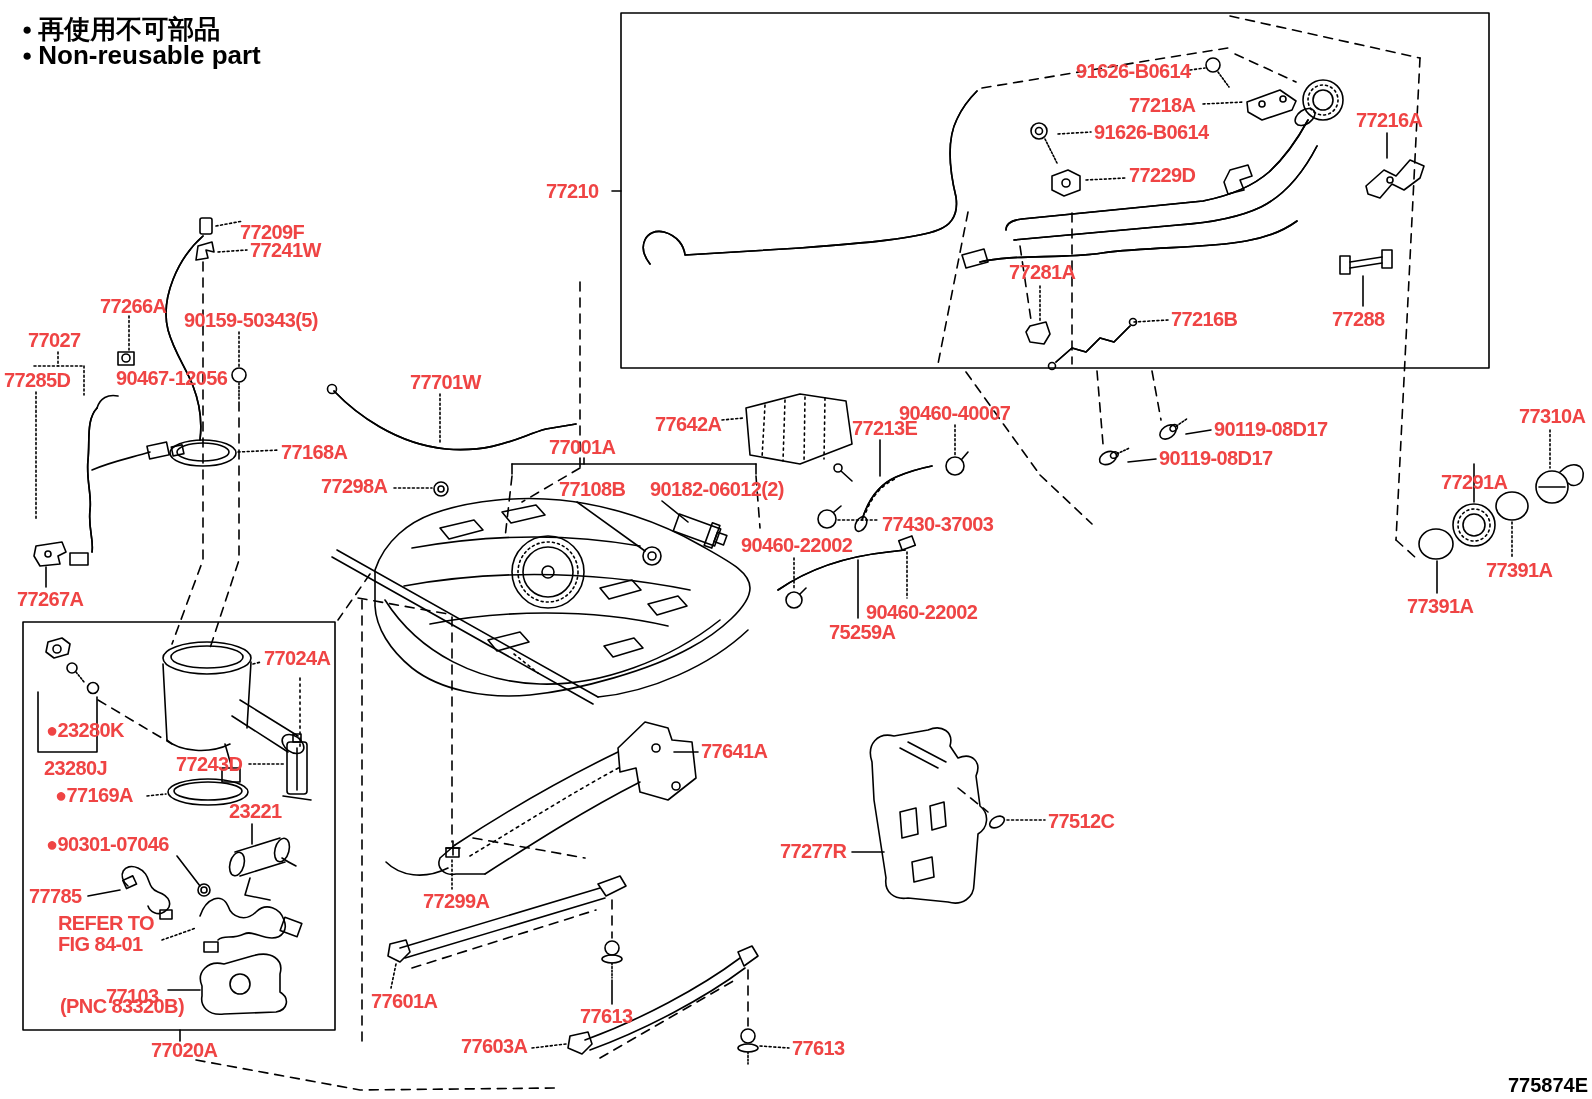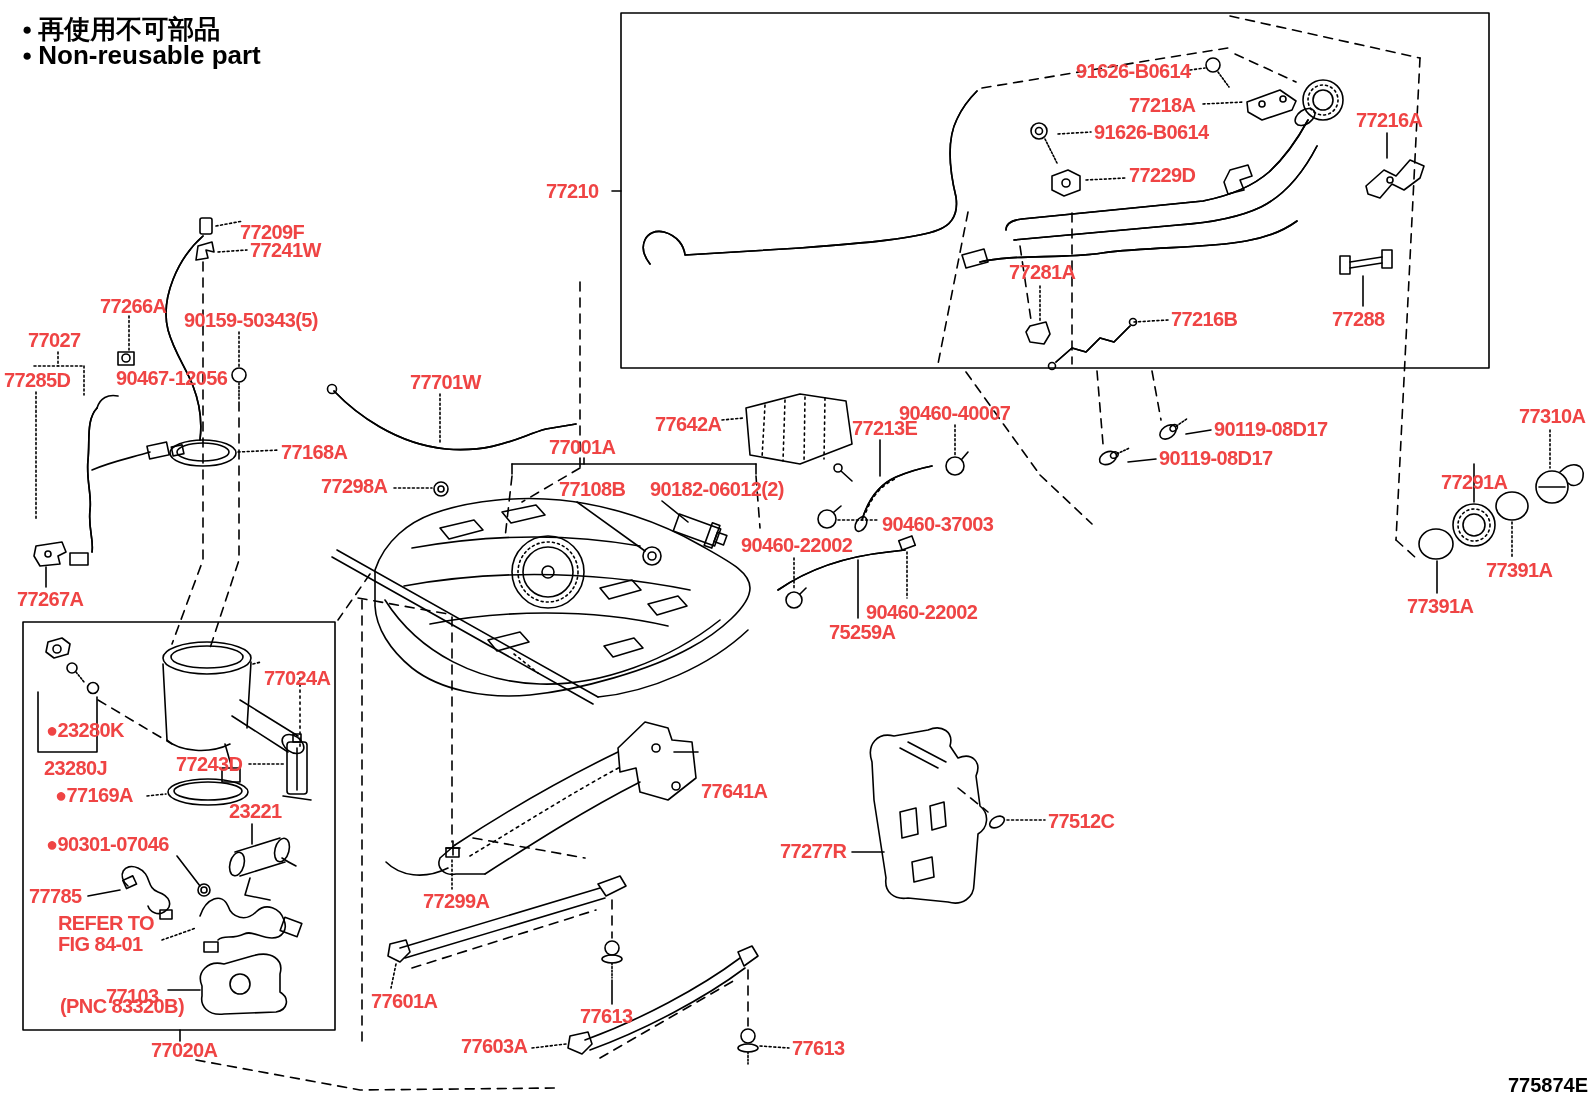--- a/index.html
+++ b/index.html
@@ -406,55 +406,55 @@
       <div class="part-label" style="left: 281px; top: 442px;">77168A</div>
       <div class="part-label" style="left: 321px; top: 476px;">77298A</div>
       <div class="part-label" style="left: 17px; top: 589px;">77267A</div>
       <div class="part-label" style="left: 546px; top: 181px;">77210</div>
       <div class="part-label" style="left: 549px; top: 437px;">77001A</div>
       <div class="part-label" style="left: 559px; top: 479px;">77108B</div>
       <div class="part-label" style="left: 650px; top: 479px;">90182-06012(2)</div>
       <div class="part-label" style="left: 655px; top: 414px;">77642A</div>
       <div class="part-label" style="left: 852px; top: 418px;">77213E</div>
       <div class="part-label" style="left: 899px; top: 403px;">90460-40007</div>
-      <div class="part-label" style="left: 882px; top: 514px;">90460-37003</div>
+      <div class="part-label" style="left: 882px; top: 514px;">77430-37003</div>
       <div class="part-label" style="left: 741px; top: 535px;">90460-22002</div>
       <div class="part-label" style="left: 866px; top: 602px;">90460-22002</div>
       <div class="part-label" style="left: 829px; top: 622px; text-align: right;">75259A</div>
       <div class="part-label" style="left: 1076px; top: 61px;">91626-B0614</div>
       <div class="part-label" style="left: 1129px; top: 95px;">77218A</div>
       <div class="part-label" style="left: 1094px; top: 122px;">91626-B0614</div>
       <div class="part-label" style="left: 1356px; top: 110px;">77216A</div>
       <div class="part-label" style="left: 1129px; top: 165px;">77229D</div>
       <div class="part-label" style="left: 1009px; top: 262px;">77281A</div>
       <div class="part-label" style="left: 1171px; top: 309px;">77216B</div>
       <div class="part-label" style="left: 1332px; top: 309px;">77288</div>
       <div class="part-label" style="left: 1214px; top: 419px;">90119-08D17</div>
       <div class="part-label" style="left: 1159px; top: 448px;">90119-08D17</div>
       <div class="part-label" style="left: 1519px; top: 406px;">77310A</div>
       <div class="part-label" style="left: 1441px; top: 442px; margin-top: 30px;">77291A</div>
       <div class="part-label" style="left: 1486px; top: 560px;">77391A</div>
       <div class="part-label" style="left: 1407px; top: 596px;">77391A</div>
-      <div class="part-label" style="left: 264px; top: 668px;">77024A</div>
+      <div class="part-label" style="left: 264px; top: 648px;">77024A</div>
       <div class="part-label" style="left: 46px; top: 720px;">●23280K</div>
       <div class="part-label" style="left: 44px; top: 758px;">23280J</div>
       <div class="part-label" style="left: 176px; top: 754px;">77243D</div>
       <div class="part-label" style="left: 55px; top: 785px;">●77169A</div>
       <div class="part-label" style="left: 229px; top: 801px;">23221</div>
       <div class="part-label" style="left: 46px; top: 834px;">●90301-07046</div>
       <div class="part-label" style="left: 29px; top: 886px;">77785</div>
       <div class="part-label" style="left: 58px; top: 913px;">REFER TO</div>
       <div class="part-label" style="left: 58px; top: 934px;">FIG 84-01</div>
       <div class="part-label" style="left: 60px; top: 956px; margin-top: 40px;">(PNC 83320B)</div>
       <div class="part-label" style="left: 106px; top: 986px;">77103</div>
       <div class="part-label" style="left: 151px; top: 1040px;">77020A</div>
       <div class="part-label" style="left: 423px; top: 891px;">77299A</div>
       <div class="part-label" style="left: 371px; top: 991px;">77601A</div>
       <div class="part-label" style="left: 580px; top: 1006px;">77613</div>
       <div class="part-label" style="left: 461px; top: 1036px;">77603A</div>
       <div class="part-label" style="left: 792px; top: 1038px;">77613</div>
-      <div class="part-label" style="left: 701px; top: 741px; margin-top: 40px;">77641A</div>
+      <div class="part-label" style="left: 701px; top: 741px;">77641A</div>
       <div class="part-label" style="left: 780px; top: 841px;">77277R</div>
       <div class="part-label" style="left: 1048px; top: 811px;">77512C</div>
     </div>
 
   <div id="diagram-code">775874E</div>
 </div>
 
 </body></html>

